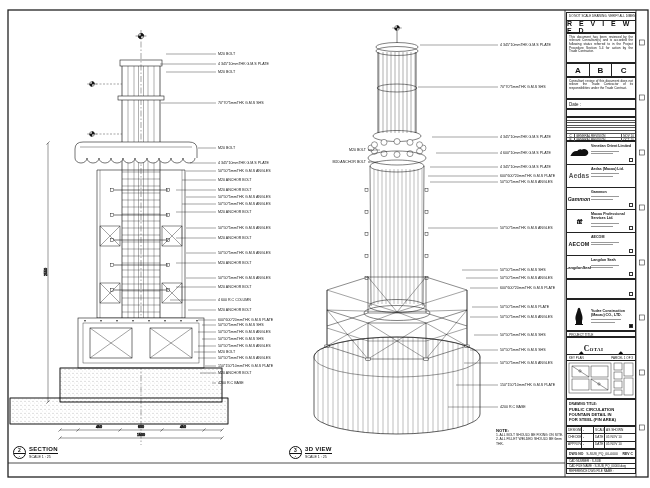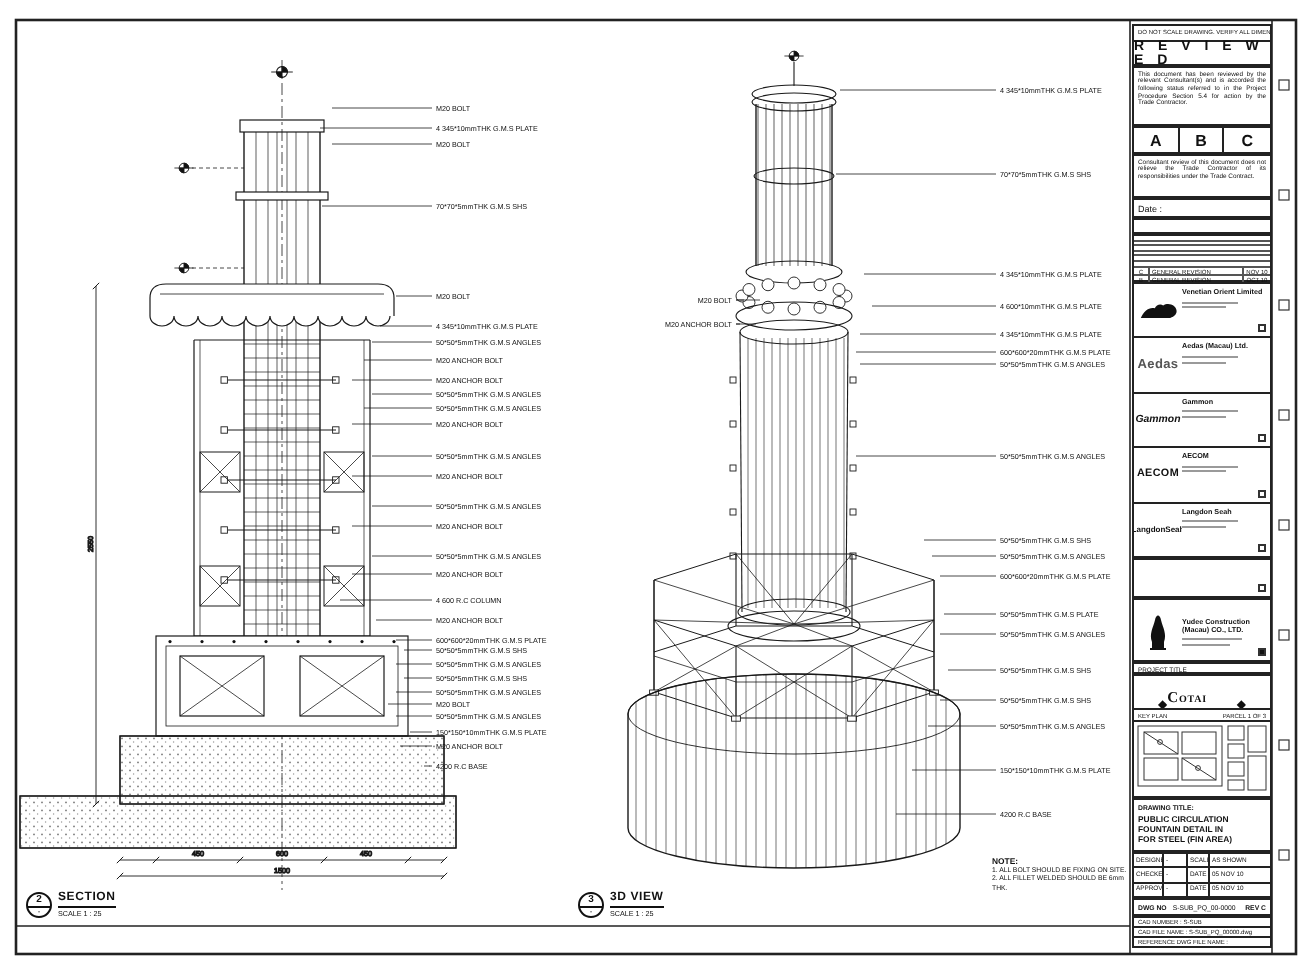--- a/index.html
+++ b/index.html
@@ -602,20 +602,31 @@
         </div>
         <div class="coinfo">
           <div class="coname">Gammon</div>
           <div class="bar" style="width: 28px;"></div>
           <div class="bar" style="width: 22px;"></div>
         </div>
         <div class="cobox"></div>
       </div>
       <div class="corow">
         <div class="cologo">
+          <span class="lg-ttt">ttt</span>
+        </div>
+        <div class="coinfo">
+          <div class="coname">Macau Professional Services Ltd.</div>
+          <div class="bar" style="width: 28px;"></div>
+          <div class="bar" style="width: 22px;"></div>
+        </div>
+        <div class="cobox"></div>
+      </div>
+      <div class="corow">
+        <div class="cologo">
           <span class="lg-aecom">AECOM</span>
         </div>
         <div class="coinfo">
           <div class="coname">AECOM</div>
           <div class="bar" style="width: 28px;"></div>
           <div class="bar" style="width: 22px;"></div>
         </div>
         <div class="cobox"></div>
       </div>
       <div class="corow">

